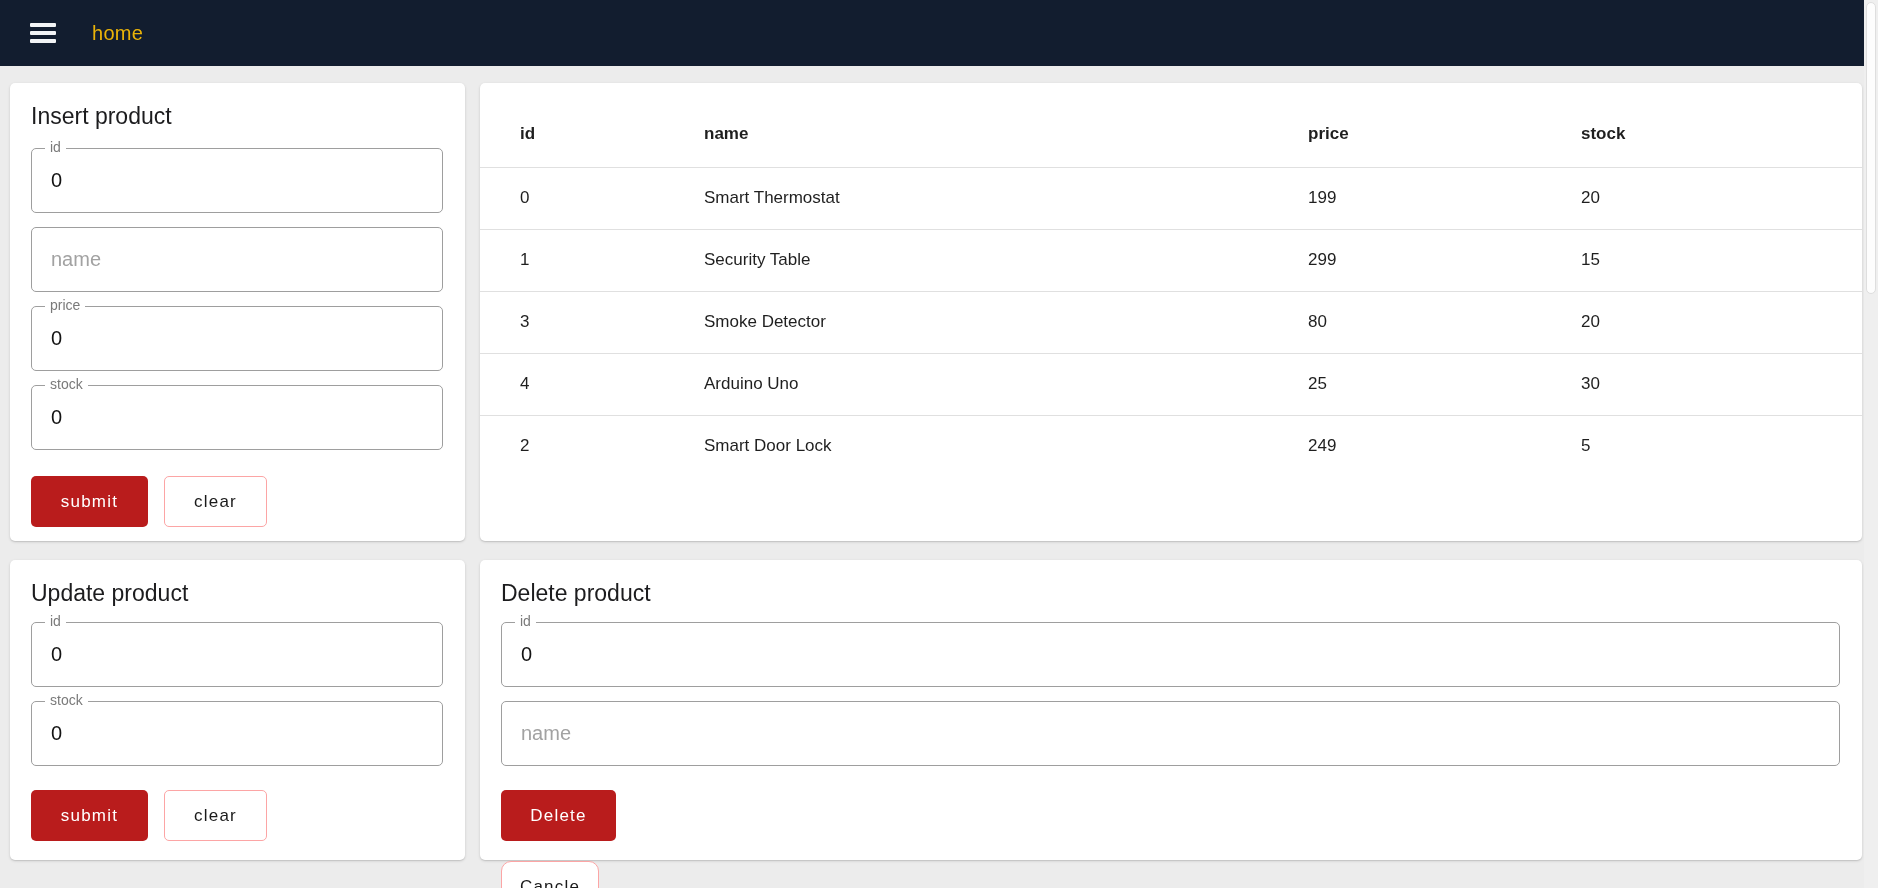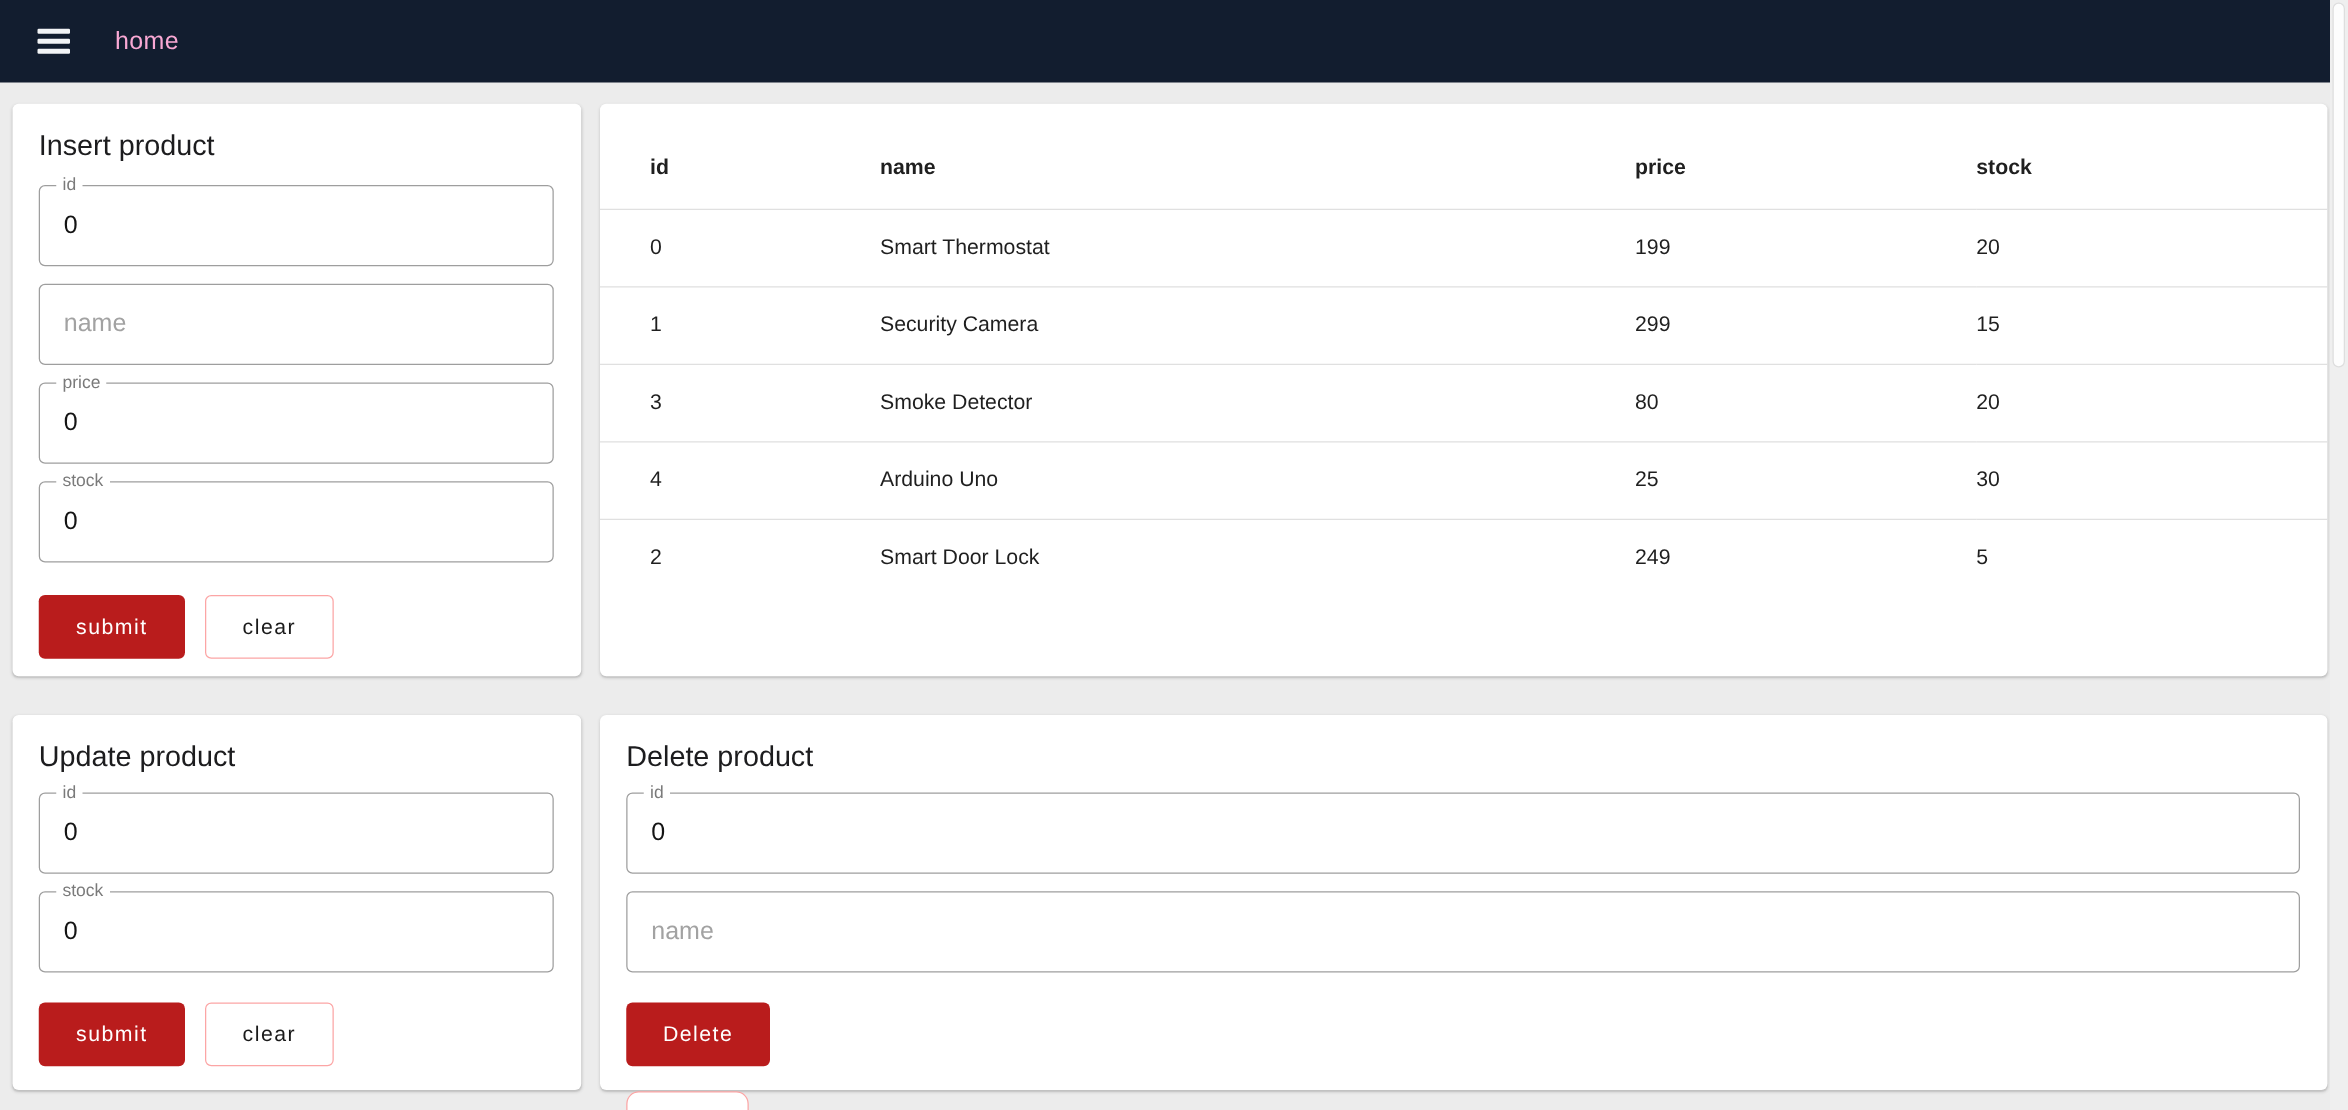--- a/index.html
+++ b/index.html
@@ -31,29 +31,29 @@
   }
   .hamburger { display: block; }
   .hamburger span {
     display: block;
     width: 26px; height: 3.5px;
     background: #f2f4f6;
     border-radius: 1px;
     margin: 4.5px 0;
   }
   .app-title {
-    color: #f9a8d4;
+    color: #eab308;
     font-size: 20px;
     letter-spacing: 0.3px;
   }
 
   
   .content { padding: 17px 2px 0 10px; }
   .row { display: flex; gap: 15px; }
-  .row1 { margin-bottom: 31px; }
+  .row1 { margin-bottom: 19px; }
   .card {
     background: #ffffff;
     border-radius: 5px;
     box-shadow: 0 1px 3px rgba(0,0,0,0.14), 0 1px 1px rgba(0,0,0,0.08);
   }
   .col-narrow { width: 455px; }
   .col-wide   { width: 1382px; }
   .h-tall  { height: 458px; }
   .h-short { height: 300px; }
   .form-card { padding: 19px 22px 0 21px; }
@@ -224,21 +224,21 @@
           </thead>
           <tbody>
             <tr>
               <td class="c-id">0</td>
               <td class="c-name">Smart Thermostat</td>
               <td class="c-price">199</td>
               <td class="c-stock">20</td>
             </tr>
             <tr>
               <td class="c-id">1</td>
-              <td class="c-name">Security Camera</td>
+              <td class="c-name">Security Table</td>
               <td class="c-price">299</td>
               <td class="c-stock">15</td>
             </tr>
             <tr>
               <td class="c-id">3</td>
               <td class="c-name">Smoke Detector</td>
               <td class="c-price">80</td>
               <td class="c-stock">20</td>
             </tr>
             <tr>

